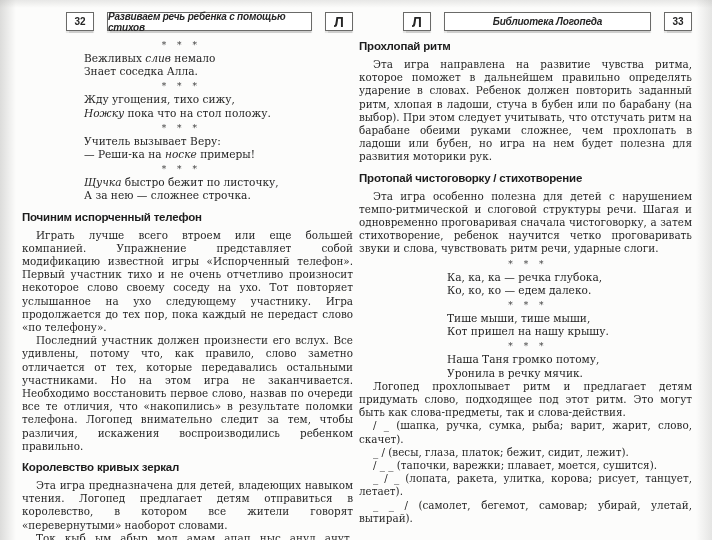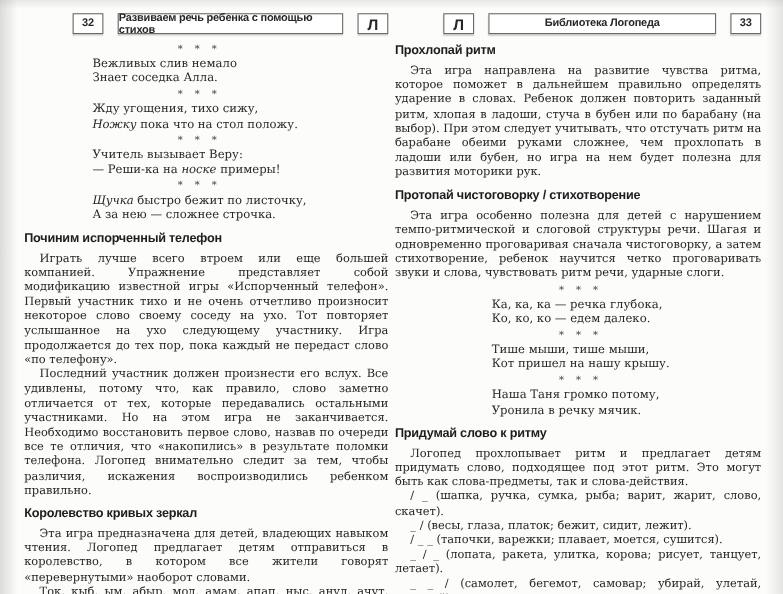--- a/index.html
+++ b/index.html
@@ -19,21 +19,21 @@
   .page-right{left:359px;width:333px;}
 
   .hdr{display:flex;align-items:stretch;height:19px;margin-bottom:9px;padding-left:44px;}
   .hdr-cell{
     border:1px solid #6a6a68;background:#fff;
     box-shadow:0 1.5px 1px rgba(0,0,0,0.18);
     display:flex;align-items:center;justify-content:center;
     font-family:"Liberation Sans", sans-serif;font-weight:bold;
   }
   .hdr-num{width:26px;font-size:10px;}
-  .hdr-title{flex:1;font-size:10px;letter-spacing:-0.2px;margin:0 13px;}
+  .hdr-title{flex:1;font-size:10px;letter-spacing:-0.2px;margin:0 13px;font-style:italic;}
   .hdr-letter{width:26px;font-size:14px;}
 
   .heading{
     font-family:"Liberation Sans", sans-serif;font-weight:bold;
     font-size:11.5px;letter-spacing:-0.2px;
     margin:8px 0 6px 0;color:#1d1d1d;
   }
   p.body-par{
     font-size:10.4px;line-height:13.2px;text-align:justify;
     text-indent:14px;margin:0;
@@ -60,21 +60,21 @@
 
 <div class="page page-left">
   <div class="hdr">
     <div class="hdr-cell hdr-num">32</div>
     <div class="hdr-cell hdr-title">Развиваем речь ребенка с помощью стихов</div>
     <div class="hdr-cell hdr-letter">Л</div>
   </div>
 
   <div class="poem-group">
     <div class="sep">* * *</div>
-    <div class="poem-line"><span>Вежливых </span><span style="">слив</span><span> немало</span></div>
+    <div class="poem-line"><span>Вежливых </span><span style="font-style: italic;">слив</span><span> немало</span></div>
     <div class="poem-line"><span>Знает соседка Алла.</span></div>
     <div class="sep">* * *</div>
     <div class="poem-line"><span>Жду угощения, тихо сижу,</span></div>
     <div class="poem-line"><span style="font-style: italic;">Ножку</span><span> пока что на стол положу.</span></div>
     <div class="sep">* * *</div>
     <div class="poem-line"><span>Учитель вызывает Веру:</span></div>
     <div class="poem-line"><span>— Реши-ка на </span><span style="font-style: italic;">носке</span><span> примеры!</span></div>
     <div class="sep">* * *</div>
     <div class="poem-line"><span style="font-style: italic; text-align: right;">Щучка</span><span> быстро бежит по листочку,</span></div>
     <div class="poem-line"><span>А за нею — сложнее строчка.</span></div>
@@ -108,21 +108,20 @@
     <div class="poem-line">Ка, ка, ка — речка глубока,</div>
     <div class="poem-line">Ко, ко, ко — едем далеко.</div>
     <div class="sep">* * *</div>
     <div class="poem-line">Тише мыши, тише мыши,</div>
     <div class="poem-line">Кот пришел на нашу крышу.</div>
     <div class="sep">* * *</div>
     <div class="poem-line">Наша Таня громко потому,</div>
     <div class="poem-line">Уронила в речку мячик.</div>
   </div>
 
-  <div class="heading">Придумай слово к ритму</div>
   <p class="body-par">Логопед прохлопывает ритм и предлагает детям придумать слово, подходящее под этот ритм. Это могут быть как слова-предметы, так и слова-действия.</p>
   <p class="rhythm">/ _ (шапка, ручка, сумка, рыба; варит, жарит, слово, скачет).</p>
   <p class="rhythm">_ / (весы, глаза, платок; бежит, сидит, лежит).</p>
   <p class="rhythm">/ _ _ (тапочки, варежки; плавает, моется, сушится).</p>
   <p class="rhythm">_ / _ (лопата, ракета, улитка, корова; рисует, танцует, летает).</p>
   <p class="rhythm">_ _ / (самолет, бегемот, самовар; убирай, улетай, вытирай).</p>
 
 </div>
 
 </body></html>

